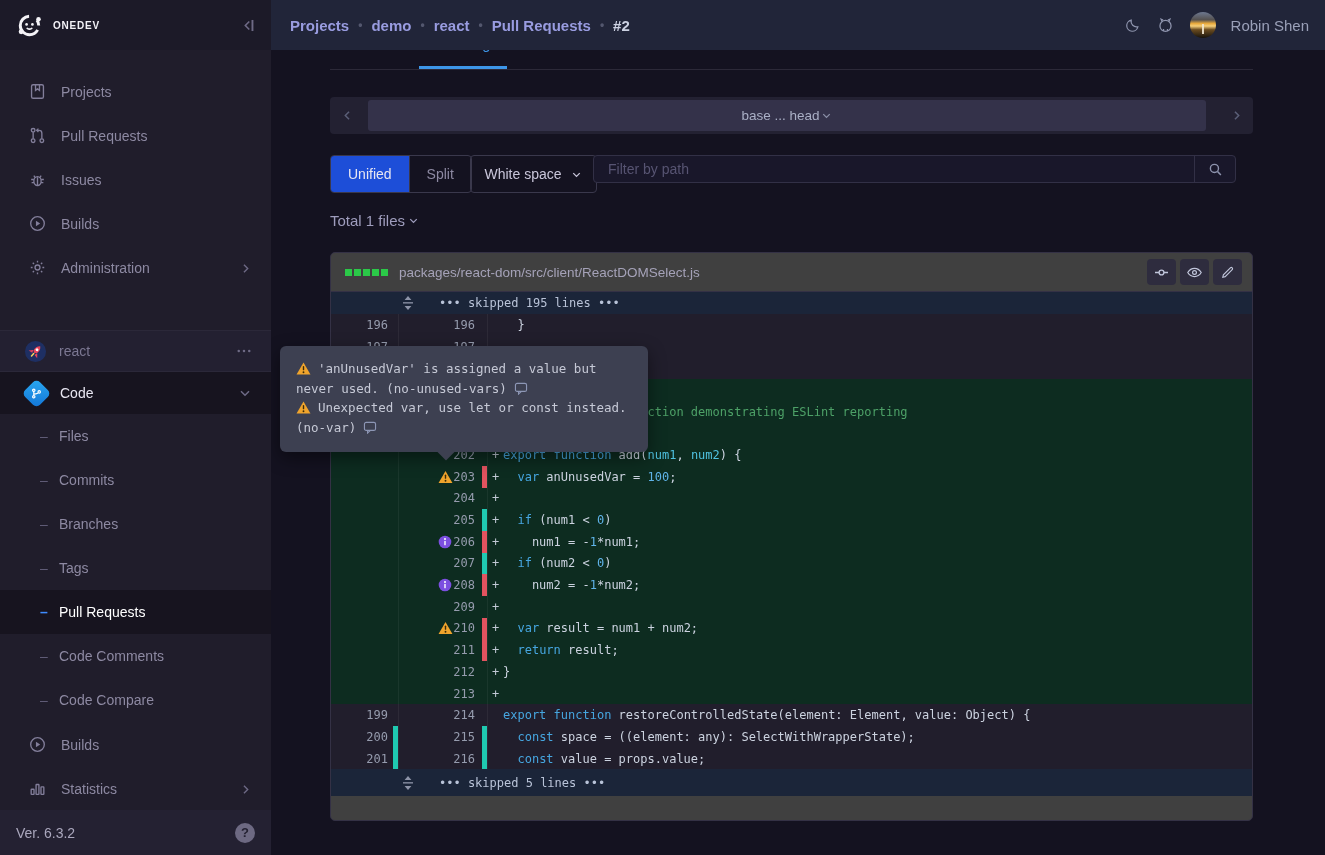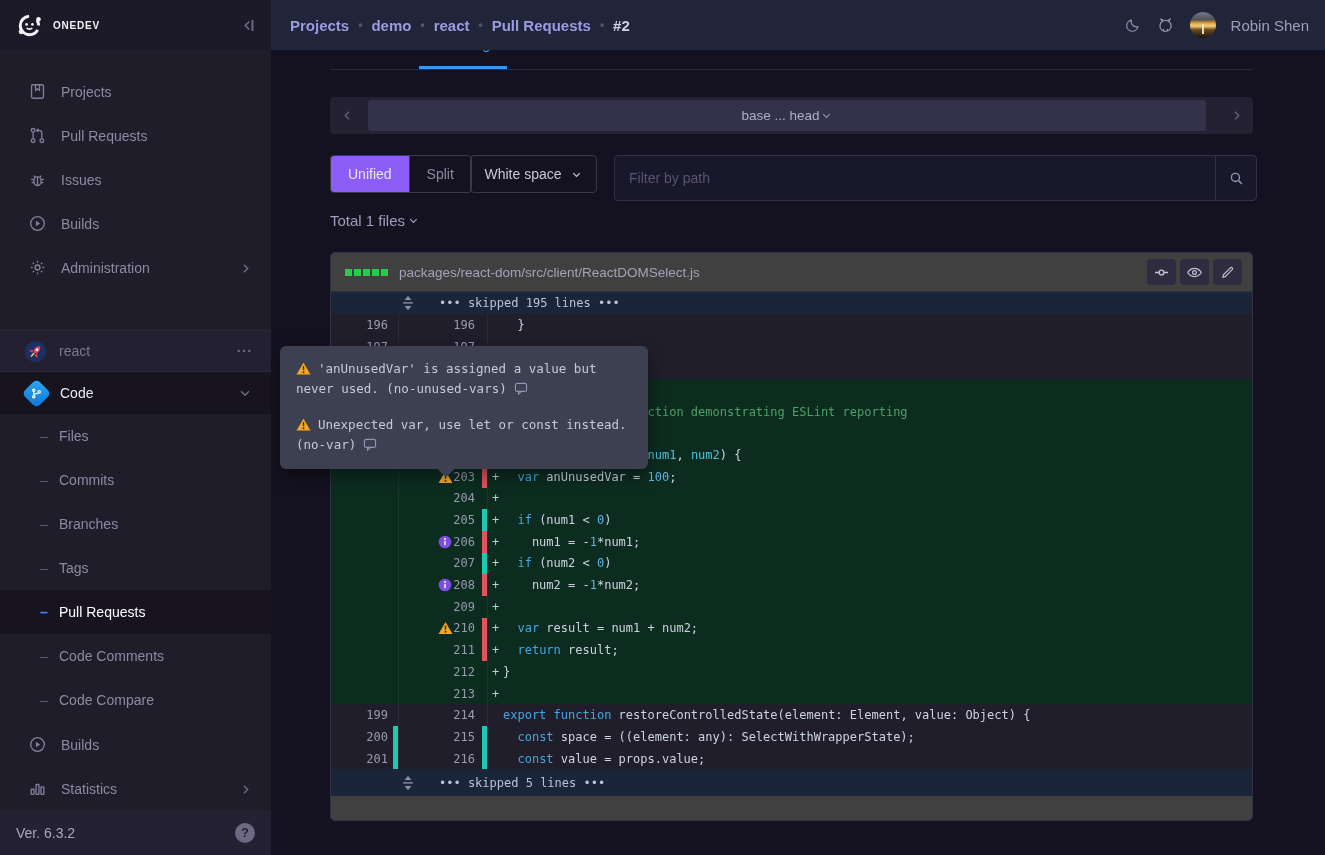--- a/index.html
+++ b/index.html
@@ -59,25 +59,25 @@
 
   .rangebar{position:absolute;left:59px;top:97px;width:923px;height:37px;background:#232132;border-radius:4px}
   .range-chev{position:absolute;top:0;bottom:0;width:30px;display:flex;align-items:center;justify-content:center;color:#5b5f78;cursor:pointer}
   .range-chev.left{left:2px}.range-chev.right{right:2px}
   .range-inner{position:absolute;left:38px;top:3px;height:31px;width:838px;background:#34324a;border-radius:3px;display:flex;
     align-items:center;justify-content:center;color:#aab0c6;font-size:13.5px;gap:0;cursor:pointer}
   .range-inner .chev{color:#8b90a8;margin-left:0}
 
   .seg-group{position:absolute;left:59px;top:155px;height:38px;border:1px solid #3a384c;border-radius:4px;display:flex;overflow:hidden;box-sizing:border-box}
   .seg{padding:0 17px;display:flex;align-items:center;font-size:14px;color:#8d89a2;cursor:pointer;background:transparent}
-  .seg.active{background:#8b5cf6;color:#e8e6f2}
+  .seg.active{background:#1d4ed8;color:#e8e6f2}
   .seg + .seg{border-left:1px solid #3a384c}
   .ws-btn{position:absolute;left:199px;top:155px;width:127px;height:38px;border:1px solid #3a384c;border-radius:4px;box-sizing:border-box;
     display:flex;align-items:center;justify-content:center;gap:8px;color:#c9c6da;font-size:14px;cursor:pointer}
-  .filter{position:absolute;left:343px;top:155px;width:643px;height:46px;border:1px solid #323046;border-radius:4px;box-sizing:border-box;
+  .filter{position:absolute;left:322px;top:155px;width:643px;height:28px;border:1px solid #323046;border-radius:4px;box-sizing:border-box;
     background:#19172a;display:flex;overflow:hidden}
   .filter input{flex:1;background:transparent;border:none;outline:none;color:#cfccdf;font:14px "Liberation Sans",sans-serif;padding:0 14px}
   .filter input::placeholder{color:#575472}
   .search-btn{width:40px;border-left:1px solid #323046;display:flex;align-items:center;justify-content:center;color:#8d93ad;cursor:pointer;flex:none}
 
   .total{position:absolute;left:59px;top:212px;display:flex;align-items:center;gap:2px;color:#9f9dbd;font-size:15px;cursor:pointer}
   .total .chev{color:#9f9dbd}
 
   
   .filecard{position:absolute;left:59px;top:252px;width:923px;border:1px solid #343145;border-radius:5px;background:#404040;
@@ -106,21 +106,21 @@
   .codecell{flex:1;display:flex;align-items:center;white-space:pre;color:#ccd3e0;overflow:hidden}
   .tk-k{color:var(--keyword)} .tk-n{color:var(--number)} .tk-c{color:var(--comment)} .tk-a{color:#4fc1e0}
   .expander{position:absolute;left:71px;top:50%;transform:translateY(-50%);color:#8e94a8;cursor:pointer;display:flex}
   .slabel{margin-left:108px;color:#b9c3d8;display:flex;align-items:center}
 
   
   .tooltip{position:absolute;left:9px;top:346px;width:368px;box-sizing:border-box;background:#3d4051;border-radius:6px;
     padding:13px 16px 15px;z-index:40;font-family:"DejaVu Sans Mono",monospace;font-size:12.5px;line-height:19.5px;color:#c6c9d6;
     box-shadow:0 6px 18px rgba(0,0,0,.45)}
   .tooltip:after{content:"";position:absolute;left:160px;bottom:-6px;width:12px;height:12px;background:#3d4051;transform:rotate(45deg)}
-  .tip-item + .tip-item{margin-top:17px}
+  .tip-item + .tip-item{}
   .tip-item .inl{display:inline-block;vertical-align:-2px}
   .tip-item .warn{margin-right:7px}
   .tip-item .bubble{margin-left:7px;cursor:pointer}
 </style>
 </head>
 <body>
 
 <header class="topbar">
   <div class="topbar-left">
     <span class="logo-ico">

